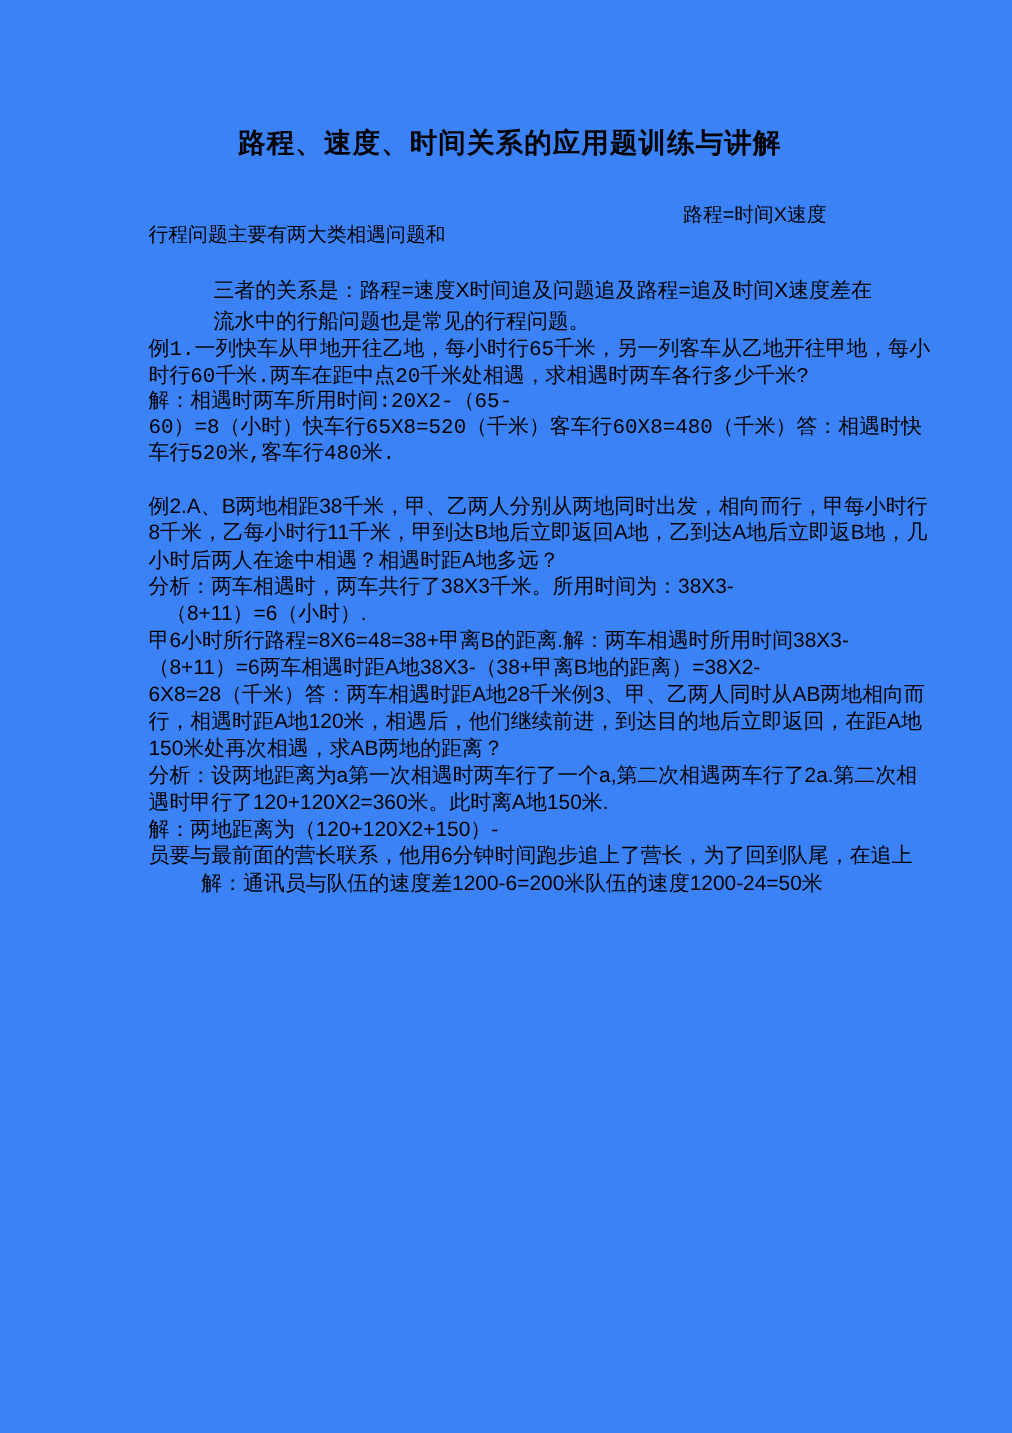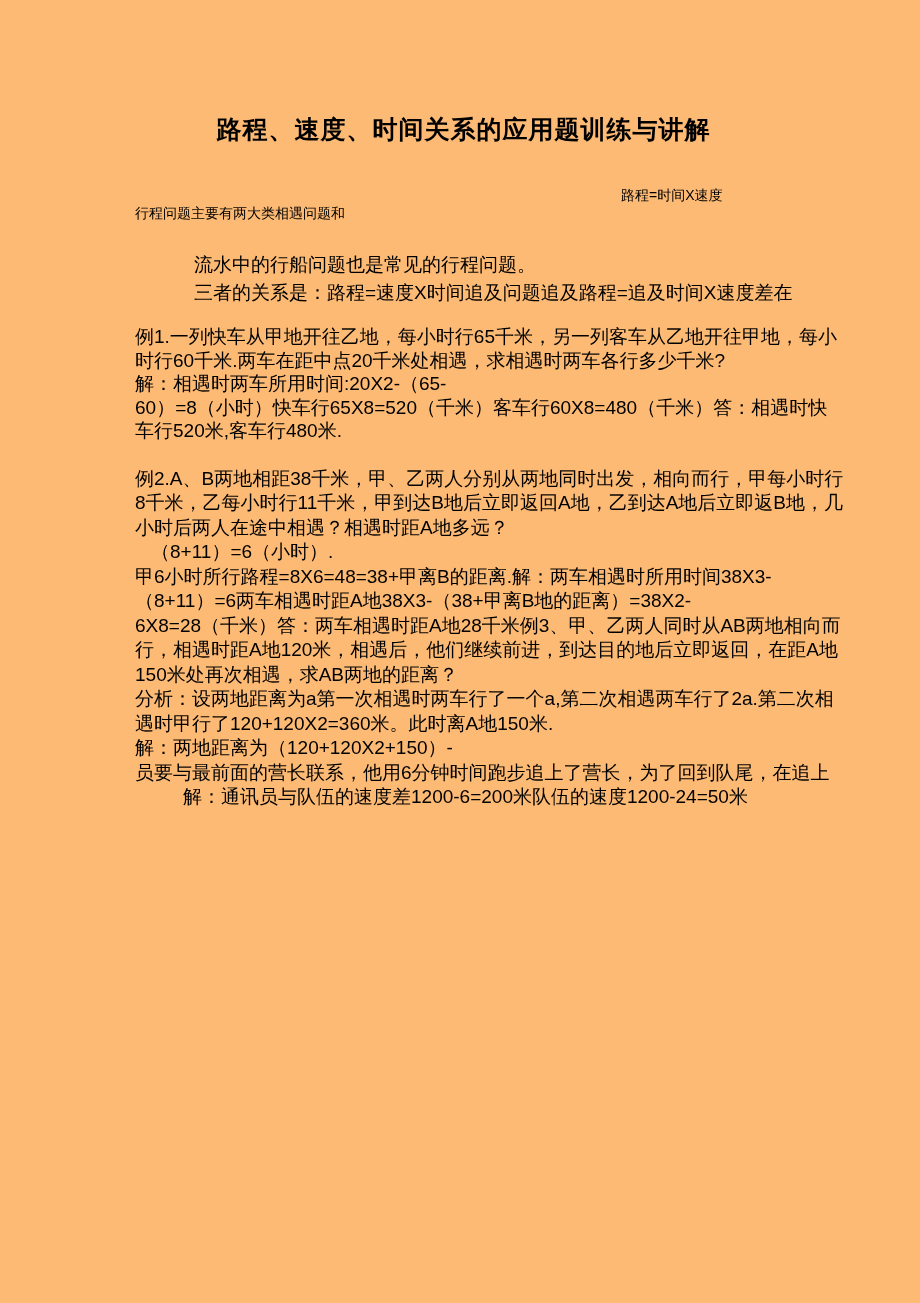--- a/index.html
+++ b/index.html
@@ -4,94 +4,96 @@
 <style>
   html, body {
     margin: 0;
     padding: 0;
     background: #ffffff;
   }
   .page {
     position: relative;
     width: 920px;
     height: 1303px;
-    background: #fdba74;
+    background: #3b82f6;
     color: #000000;
     box-sizing: border-box;
     padding: 116px 128px 0 135px;
     font-family: "Liberation Sans", "DejaVu Sans", sans-serif;
     overflow: hidden;
   }
   .doc-title {
     font-family: "DejaVu Sans", "Liberation Sans", sans-serif;
     font-weight: bold;
     font-size: 25px;
     line-height: 27px;
     text-align: center;
     letter-spacing: 1px;
     white-space: nowrap;
   }
   .doc-header {
     margin-top: 43px;
-    font-size: 14px;
+    font-size: 18px;
     line-height: 19px;
   }
   .formula-line {
     padding-left: 486px;
     white-space: nowrap;
   }
   .intro-line {
     margin-top: -1px;
     white-space: nowrap;
   }
   .para { font-size: 19px; }
   .para .line { white-space: nowrap; }
   .relation-para {
     margin-top: 28px;
     line-height: 28px;
     padding-left: 59px;
   }
   .example1-para {
-    margin-top: 18px;
+    margin-top: 0;
     line-height: 23.5px;
+    font-family: Liberation Mono, monospace;
   }
   .examples2to4-para {
     margin-top: 24px;
     line-height: 24.5px;
   }
 </style>
 </head>
 <body>
 
 <div class="page">
 
   <div class="doc-title">路程、速度、时间关系的应用题训练与讲解</div>
 
   <div class="doc-header">
     <div class="formula-line">路程=时间X速度</div>
     <div class="intro-line">行程问题主要有两大类相遇问题和</div>
   </div>
 
   <div class="para relation-para">
+      <div class="line">三者的关系是：路程=速度X时间追及问题追及路程=追及时间X速度差在</div>
       <div class="line">流水中的行船问题也是常见的行程问题。</div>
-      <div class="line">三者的关系是：路程=速度X时间追及问题追及路程=追及时间X速度差在</div>
     </div>
 
   <div class="para example1-para">
       <div class="line">例1.一列快车从甲地开往乙地，每小时行65千米，另一列客车从乙地开往甲地，每小</div>
       <div class="line">时行60千米.两车在距中点20千米处相遇，求相遇时两车各行多少千米?</div>
       <div class="line">解：相遇时两车所用时间:20X2-（65-</div>
       <div class="line">60）=8（小时）快车行65X8=520（千米）客车行60X8=480（千米）答：相遇时快</div>
       <div class="line">车行520米,客车行480米.</div>
     </div>
 
   <div class="para examples2to4-para">
       <div class="line">例2.A、B两地相距38千米，甲、乙两人分别从两地同时出发，相向而行，甲每小时行</div>
       <div class="line">8千米，乙每小时行11千米，甲到达B地后立即返回A地，乙到达A地后立即返B地，几</div>
       <div class="line">小时后两人在途中相遇？相遇时距A地多远？</div>
+      <div class="line">分析：两车相遇时，两车共行了38X3千米。所用时间为：38X3-</div>
       <div class="line" style="padding-left: 16px;">（8+11）=6（小时）.</div>
       <div class="line">甲6小时所行路程=8X6=48=38+甲离B的距离.解：两车相遇时所用时间38X3-</div>
       <div class="line">（8+11）=6两车相遇时距A地38X3-（38+甲离B地的距离）=38X2-</div>
       <div class="line">6X8=28（千米）答：两车相遇时距A地28千米例3、甲、乙两人同时从AB两地相向而</div>
       <div class="line">行，相遇时距A地120米，相遇后，他们继续前进，到达目的地后立即返回，在距A地</div>
       <div class="line">150米处再次相遇，求AB两地的距离？</div>
       <div class="line">分析：设两地距离为a第一次相遇时两车行了一个a,第二次相遇两车行了2a.第二次相</div>
       <div class="line">遇时甲行了120+120X2=360米。此时离A地150米.</div>
       <div class="line">解：两地距离为（120+120X2+150）-</div>
       <div class="line">员要与最前面的营长联系，他用6分钟时间跑步追上了营长，为了回到队尾，在追上</div>

